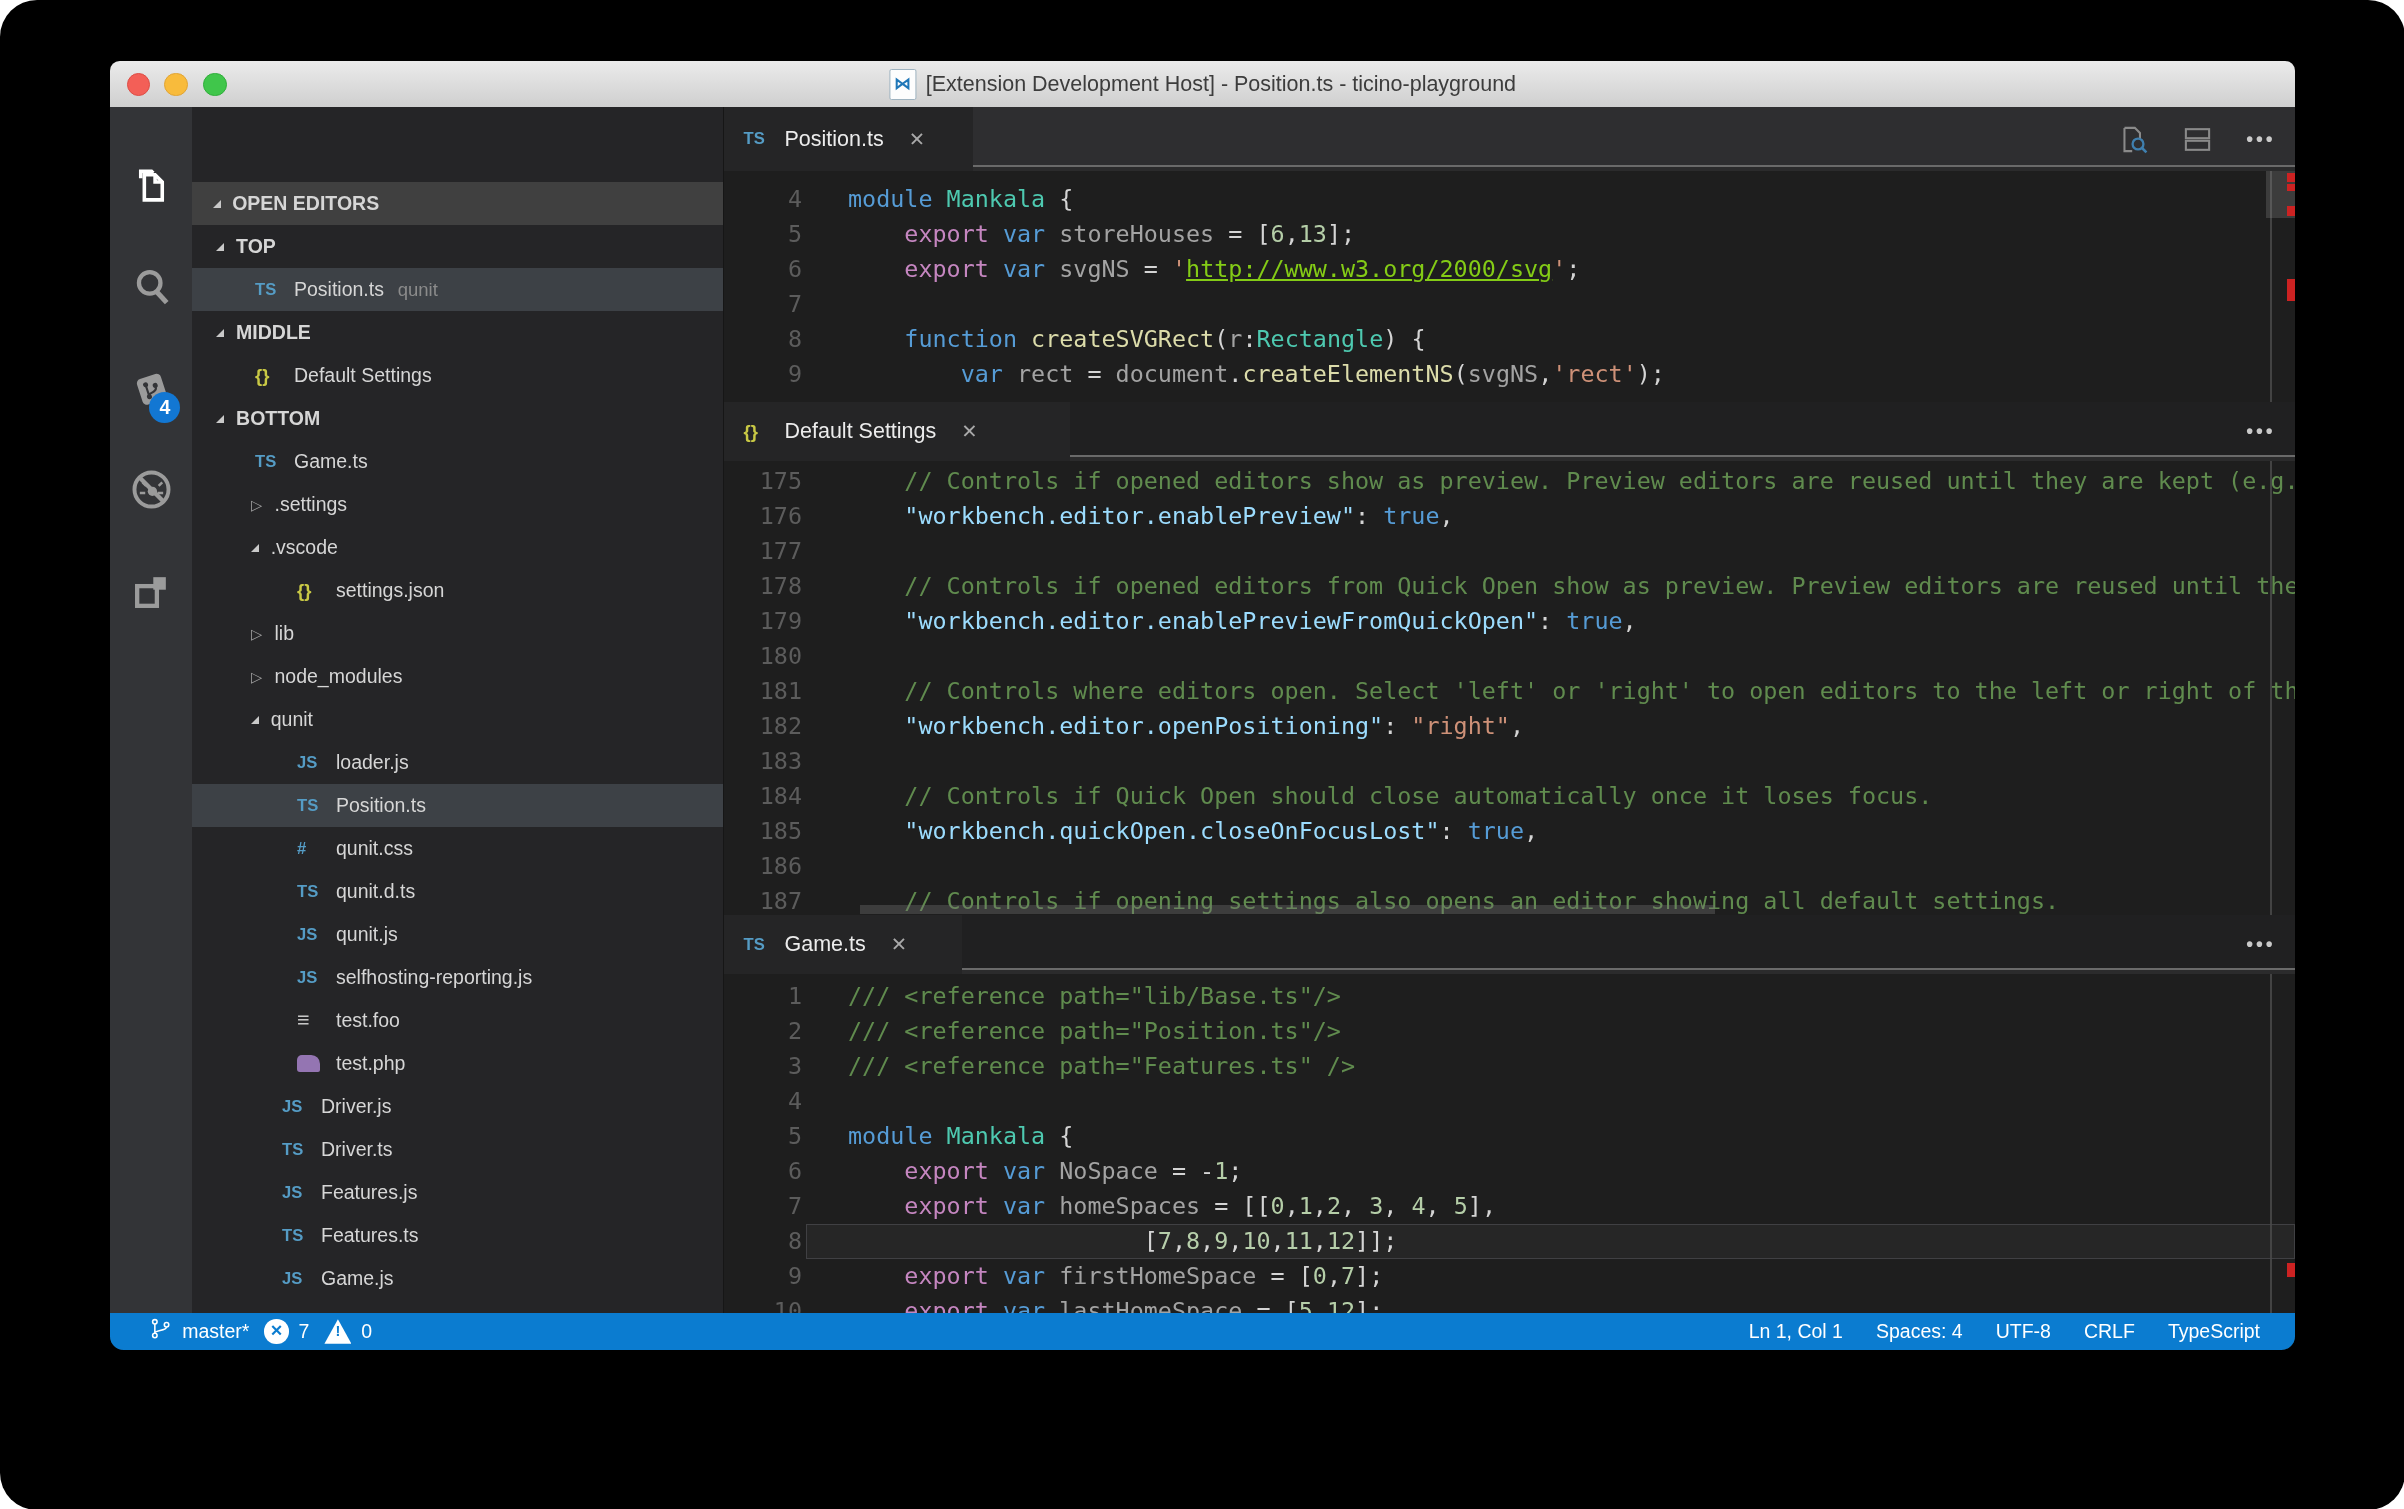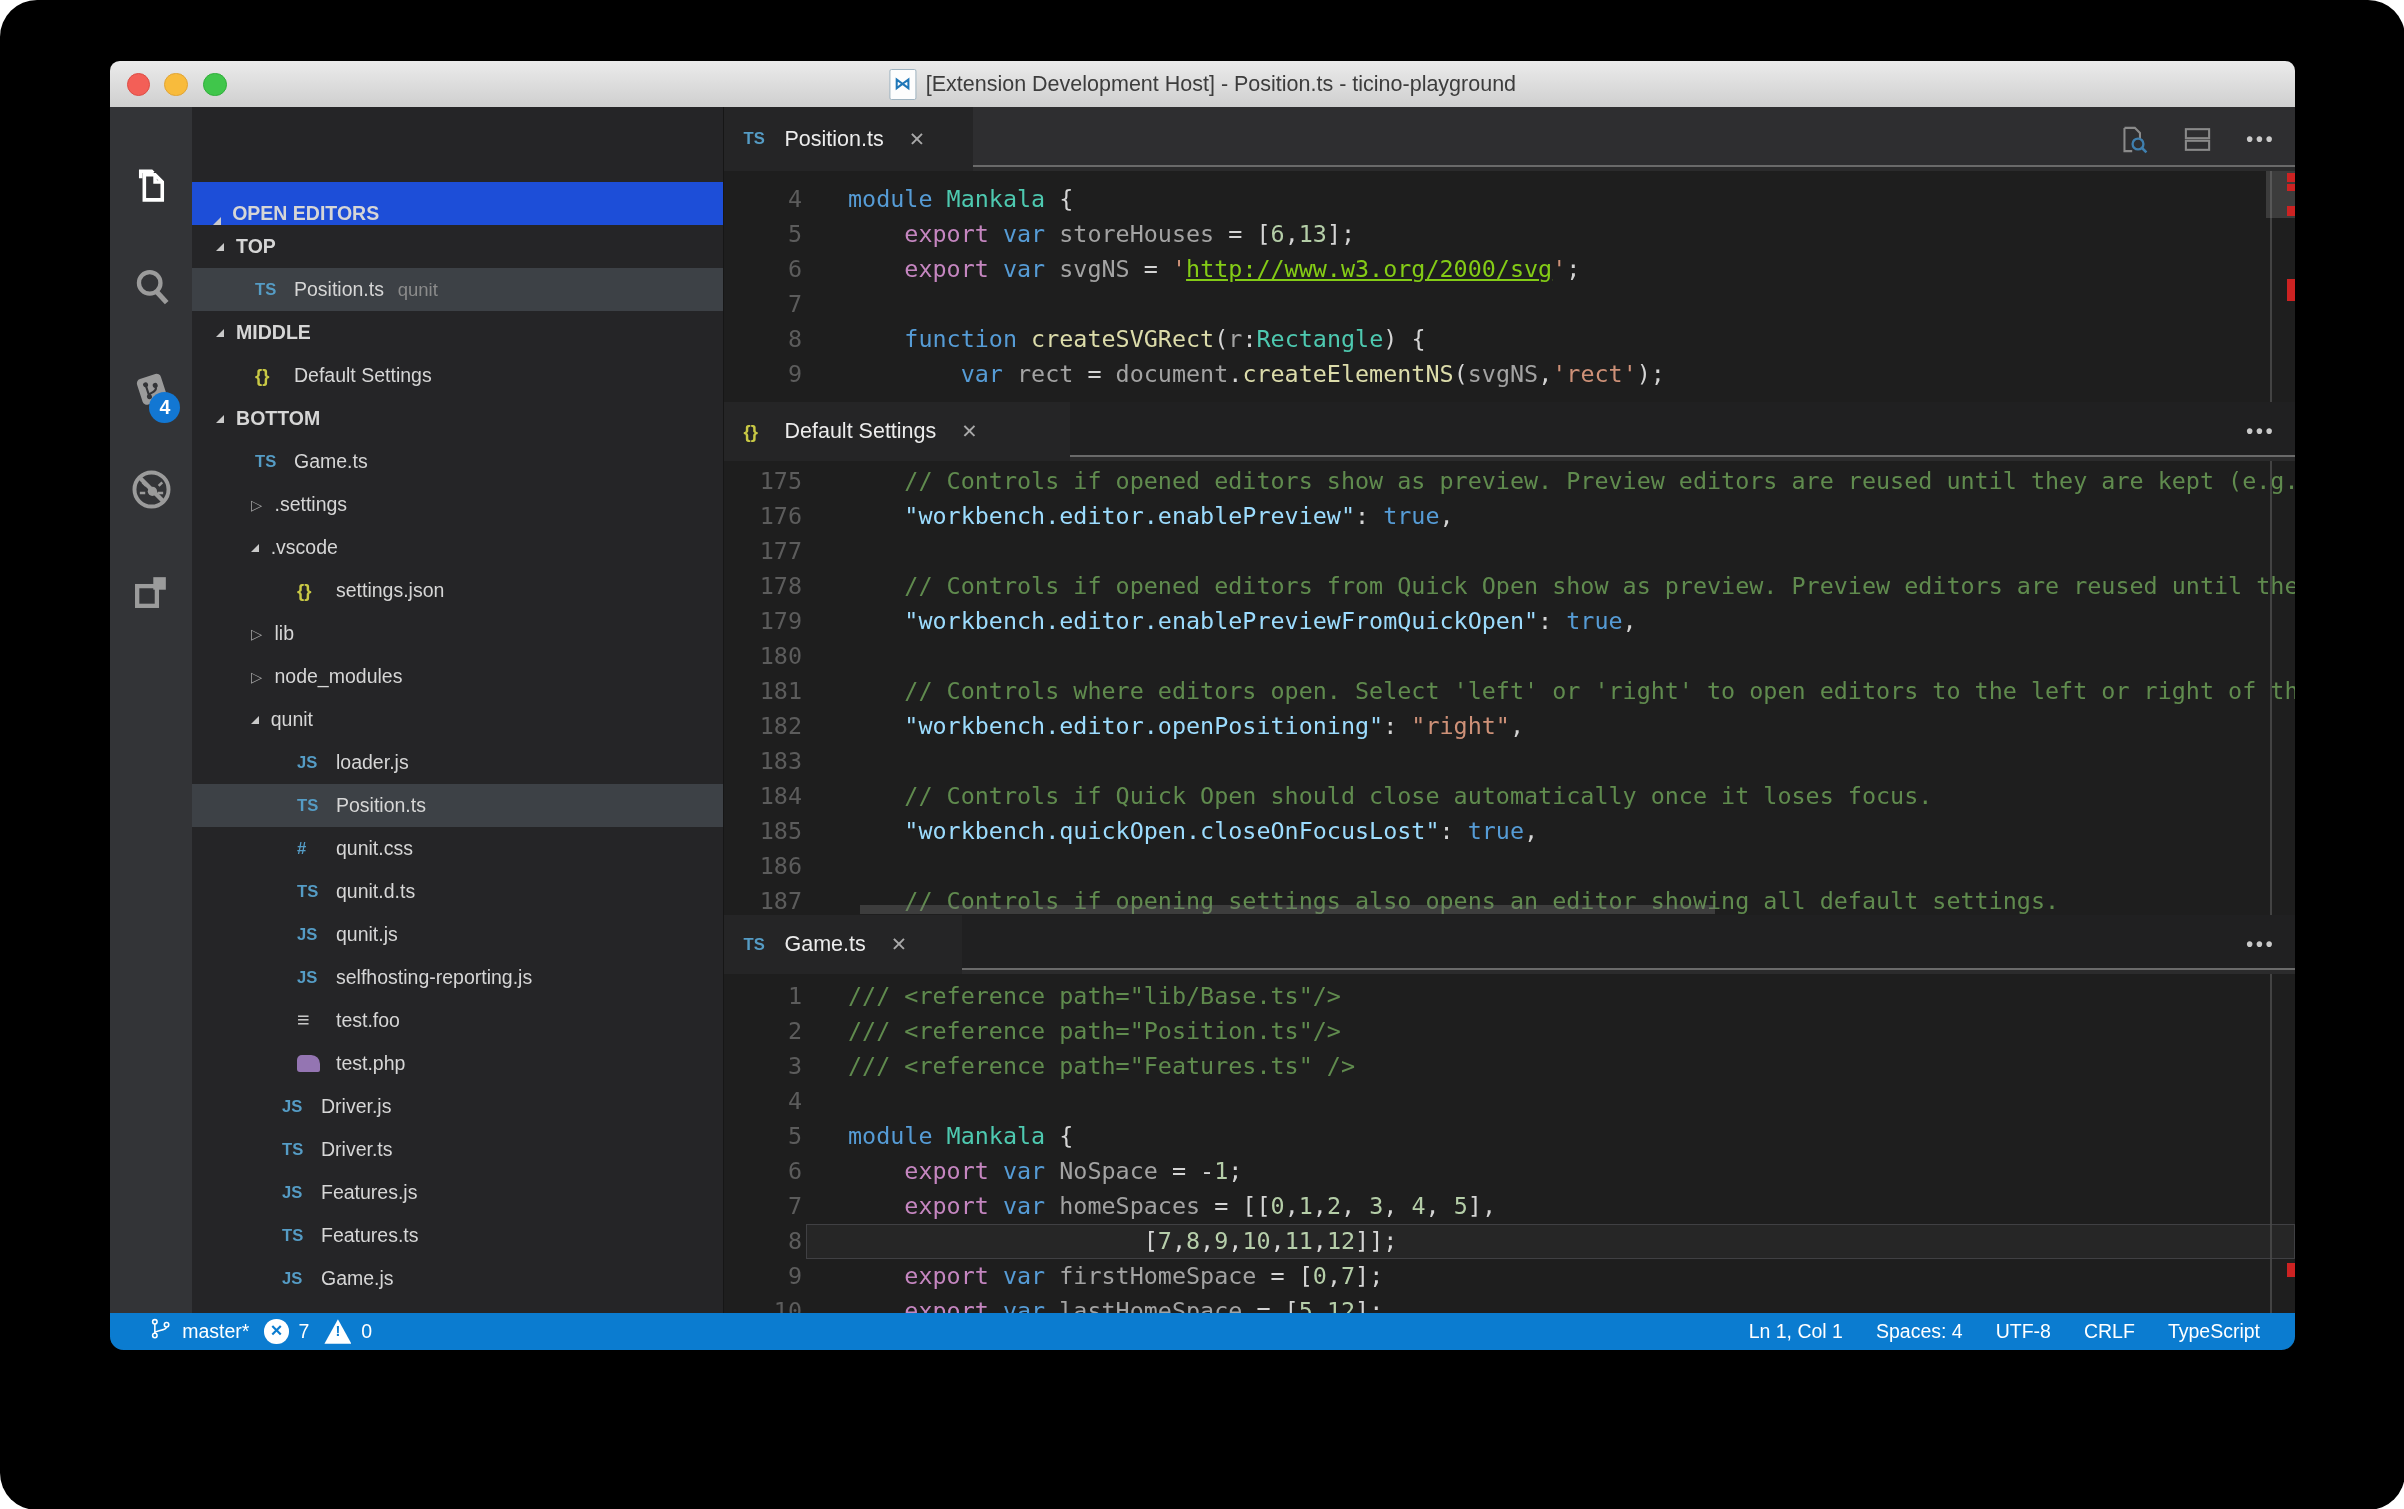--- a/index.html
+++ b/index.html
@@ -22,21 +22,21 @@
   #activitybar{width:82px;background:#333437;position:relative;flex:none;}
   .ab-item{position:absolute;left:0;width:82px;height:82px;display:flex;align-items:center;justify-content:center;}
   .ab-item svg{width:43px;height:43px;}
   .ab-badge{position:absolute;right:11.7px;bottom:7.8px;width:31px;height:31px;border-radius:50%;background:#1277d3;color:#fff;font-size:19.5px;font-weight:bold;display:flex;align-items:center;justify-content:center;}
 
   
   #sidebar{width:531px;background:#252527;position:relative;flex:none;overflow:hidden;}
   #sidebar-title{position:absolute;top:0;left:0;right:0;height:75px;display:flex;align-items:center;padding-left:57px;color:#bfbfbf;font-size:19.5px;letter-spacing:0.5px;}
   #sidebar-rows{position:absolute;top:75px;left:0;right:0;bottom:0;overflow:hidden;}
   .row{height:43px;display:flex;align-items:center;font-size:19.5px;color:#d0d0d0;white-space:nowrap;}
-  .row.section{background:#1d4ed8;font-weight:bold;color:#eaeaea;padding-left:20.5px;align-items:flex-end;}
+  .row.section{background:#404040;font-weight:bold;color:#eaeaea;padding-left:20.5px;}
   .row.group{font-weight:bold;color:#eaeaea;padding-left:24.4px;}
   .row.oe{padding-left:63px;}
   .row.l1{padding-left:59px;}
   .row.l2{padding-left:105px;}
   .row.l1f{padding-left:90px;}
   .row.selected{background:#3d4146;}
   .tri{width:0;height:0;border-left:8.8px solid transparent;border-bottom:8.8px solid #c9c9c9;margin-right:11.7px;flex:none;}
   .chev{color:#9f9f9f;font-size:14.6px;width:17.6px;margin-right:5.9px;flex:none;}
   .fic{display:inline-flex;width:39px;flex:none;font-weight:bold;font-size:16.6px;align-items:center;}
   .ic-ts,.ic-js,.ic-css{color:#559cc5;}

